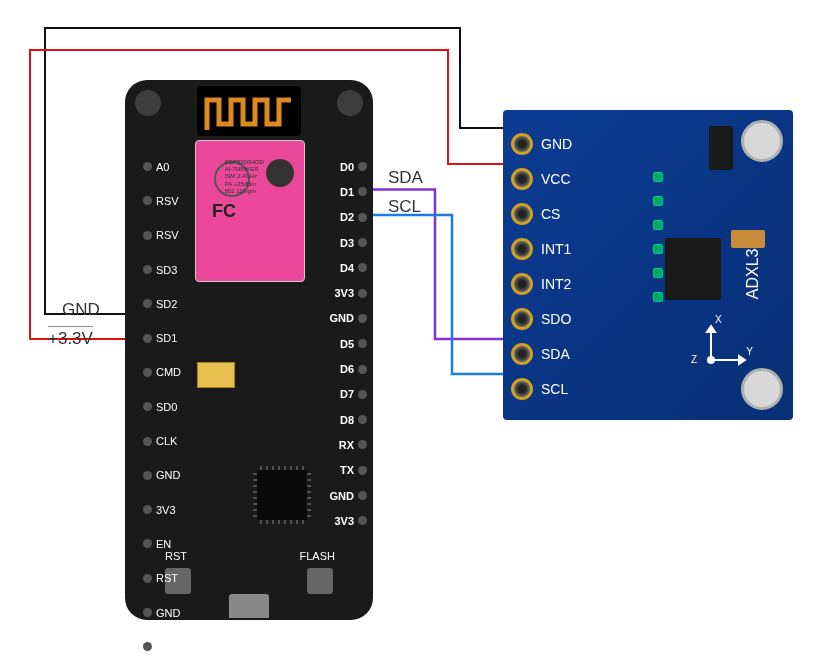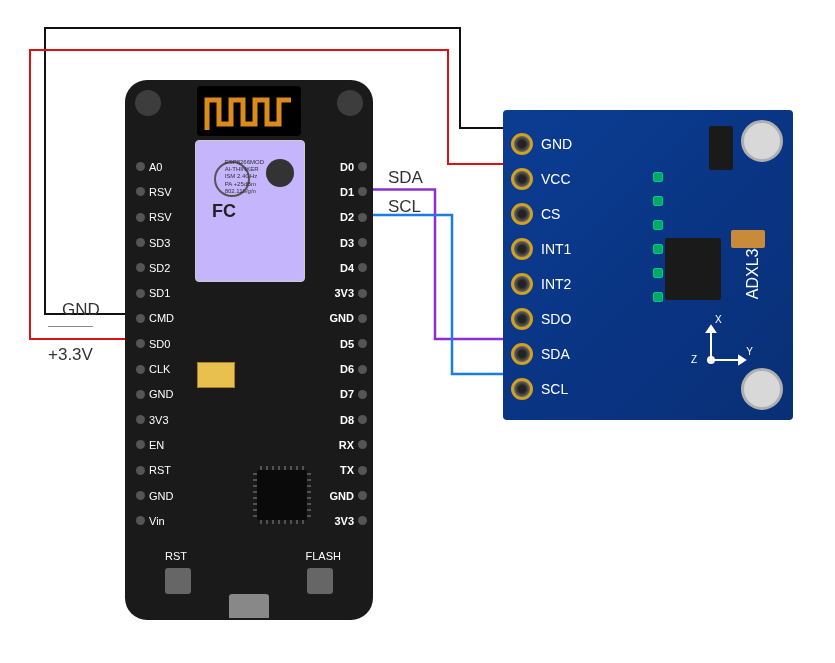--- a/index.html
+++ b/index.html
@@ -15,21 +15,21 @@
 }
 .nodemcu .mount.tl { left: 10px; top: 10px; }
 .nodemcu .mount.tr { right: 10px; top: 10px; }
 .nodemcu .antenna {
   position: absolute; left: 72px; top: 6px; width: 104px; height: 50px;
   background: #000; border-radius: 4px;
 }
 .nodemcu .antenna svg { width: 100%; height: 100%; }
 .nodemcu .shield {
   position: absolute; left: 70px; top: 60px; width: 108px; height: 140px;
-  background: #c4b5fd; border-radius: 4px; border: 1px solid #ccc;
+  background: #ec4899; border-radius: 4px; border: 1px solid #ccc;
 }
 .nodemcu .shield .logo {
   position: absolute; left: 18px; top: 20px; width: 32px; height: 32px;
   border: 2px solid #555; border-radius: 50%;
 }
 .nodemcu .shield .fcc { position: absolute; left: 16px; top: 60px; font-size: 18px; font-weight: bold; color: #222; }
 .nodemcu .shield .wifi { position: absolute; right: 10px; top: 18px; width: 28px; height: 28px; background: #333; border-radius: 50%; }
 .nodemcu .shield .sidetext {
   position: absolute; right: 40px; top: 18px; font-size: 6px; color: #333; line-height: 1.2;
   transform: rotate(0deg);
@@ -52,24 +52,24 @@
 .nodemcu .btn {
   position: absolute; bottom: 26px; width: 26px; height: 26px;
   background: #666; border-radius: 3px;
 }
 .nodemcu .btn.rst { left: 40px; }
 .nodemcu .btn.flash { right: 40px; }
 .nodemcu .btnlabel {
   position: absolute; bottom: 58px; color: #fff; font-size: 11px;
 }
 .nodemcu .btnlabel.rst { left: 40px; }
-.nodemcu .btnlabel.flash { right: 32px; }
+.nodemcu .btnlabel.flash { right: 38px; }
 
 .pin-col { position: absolute; top: 74px; display: flex; flex-direction: column; gap: 0; }
-.pin-col.left { left: 11px; }
+.pin-col.left { left: 18px; gap: 9px; }
 .pin-col.right { right: 6px; align-items: flex-end; font-weight: bold; }
 .pin {
   height: 25.3px; display: flex; align-items: center; gap: 4px;
   color: #fff; font-size: 11px;
 }
 .pin-col.right .pin { flex-direction: row-reverse; }
 .pin .dot {
   width: 9px; height: 9px; background: #555; border-radius: 50%;
 }
 
@@ -143,21 +143,21 @@
     <polyline points="370,189.5 435,189.5 435,339 514,339" fill="none" stroke="#8a2ed6" stroke-width="2.5"></polyline>
     <circle cx="370" cy="189.5" r="3" fill="#8a2ed6"></circle>
     <circle cx="514" cy="339" r="3" fill="#8a2ed6"></circle>
 
     <polyline points="370,215 452,215 452,374 514,374" fill="none" stroke="#1b7de0" stroke-width="2.5"></polyline>
     <circle cx="370" cy="215" r="3" fill="#1b7de0"></circle>
     <circle cx="514" cy="374" r="3" fill="#1b7de0"></circle>
   </svg>
 
   <div class="ext-label" style="left:62px;top:300px;">GND</div>
-  <div class="ext-label" style="left:48px;top:326px;border-top:1px solid #888;padding-top:18px">+3.3V</div>
+  <div class="ext-label" style="left:48px;top:326px;border-top:1px solid #888;padding-top:2px">+3.3V</div>
   <div class="ext-label" style="left:388px;top:168px;">SDA</div>
   <div class="ext-label" style="left:388px;top:197px;">SCL</div>
 
   <div class="nodemcu">
     <div class="mount tl"></div>
     <div class="mount tr"></div>
     <div class="antenna">
       <svg viewBox="0 0 104 50">
           <path d="M10 44 V14 H22 V38 H34 V14 H46 V38 H58 V14 H70 V38 H82 V14 H94" stroke="#dc8a1e" stroke-width="5" fill="none"></path>
         </svg>

